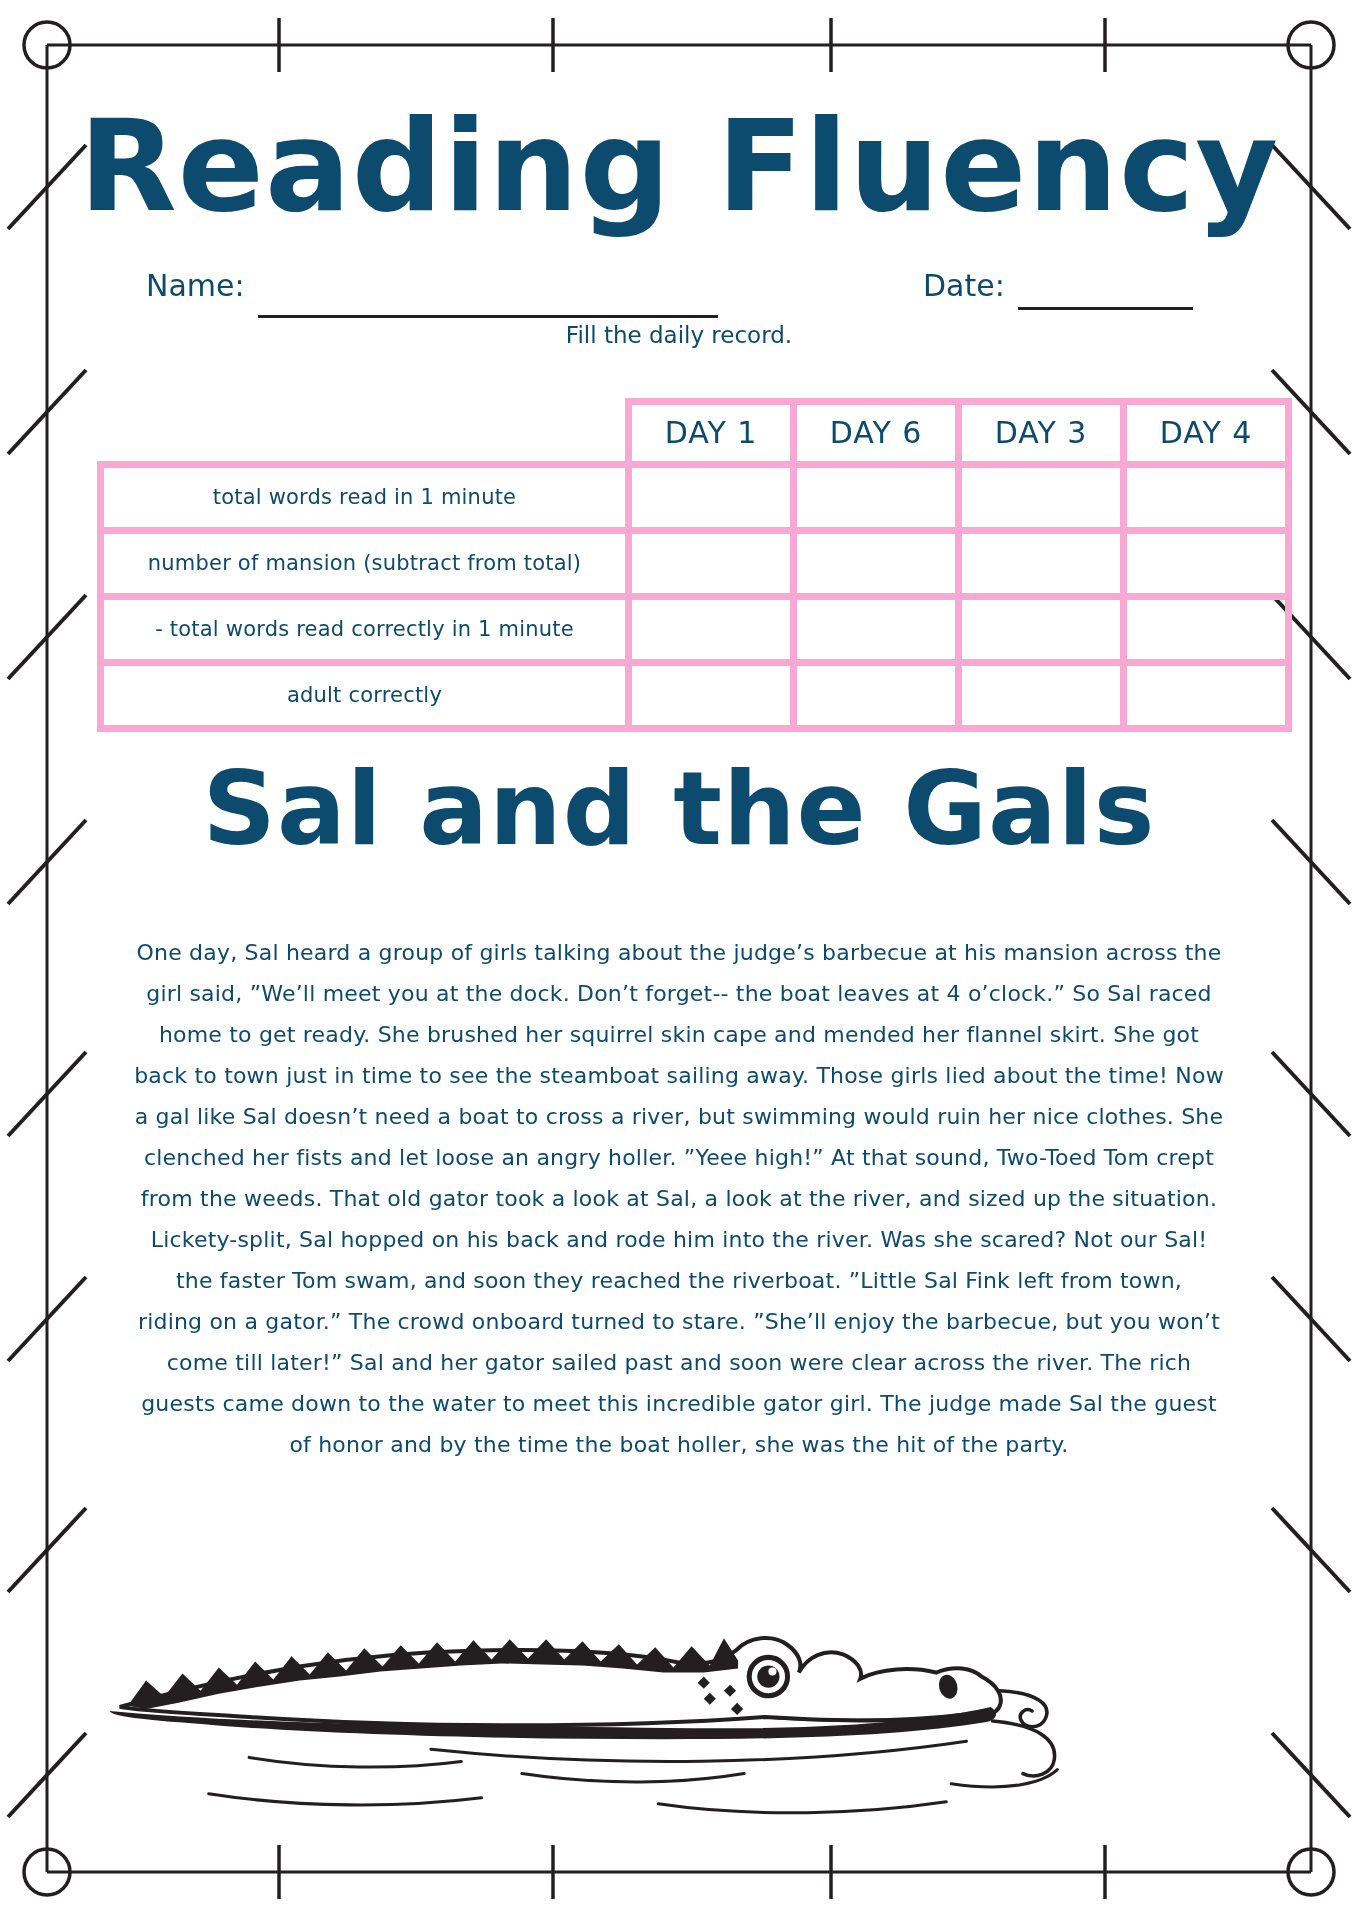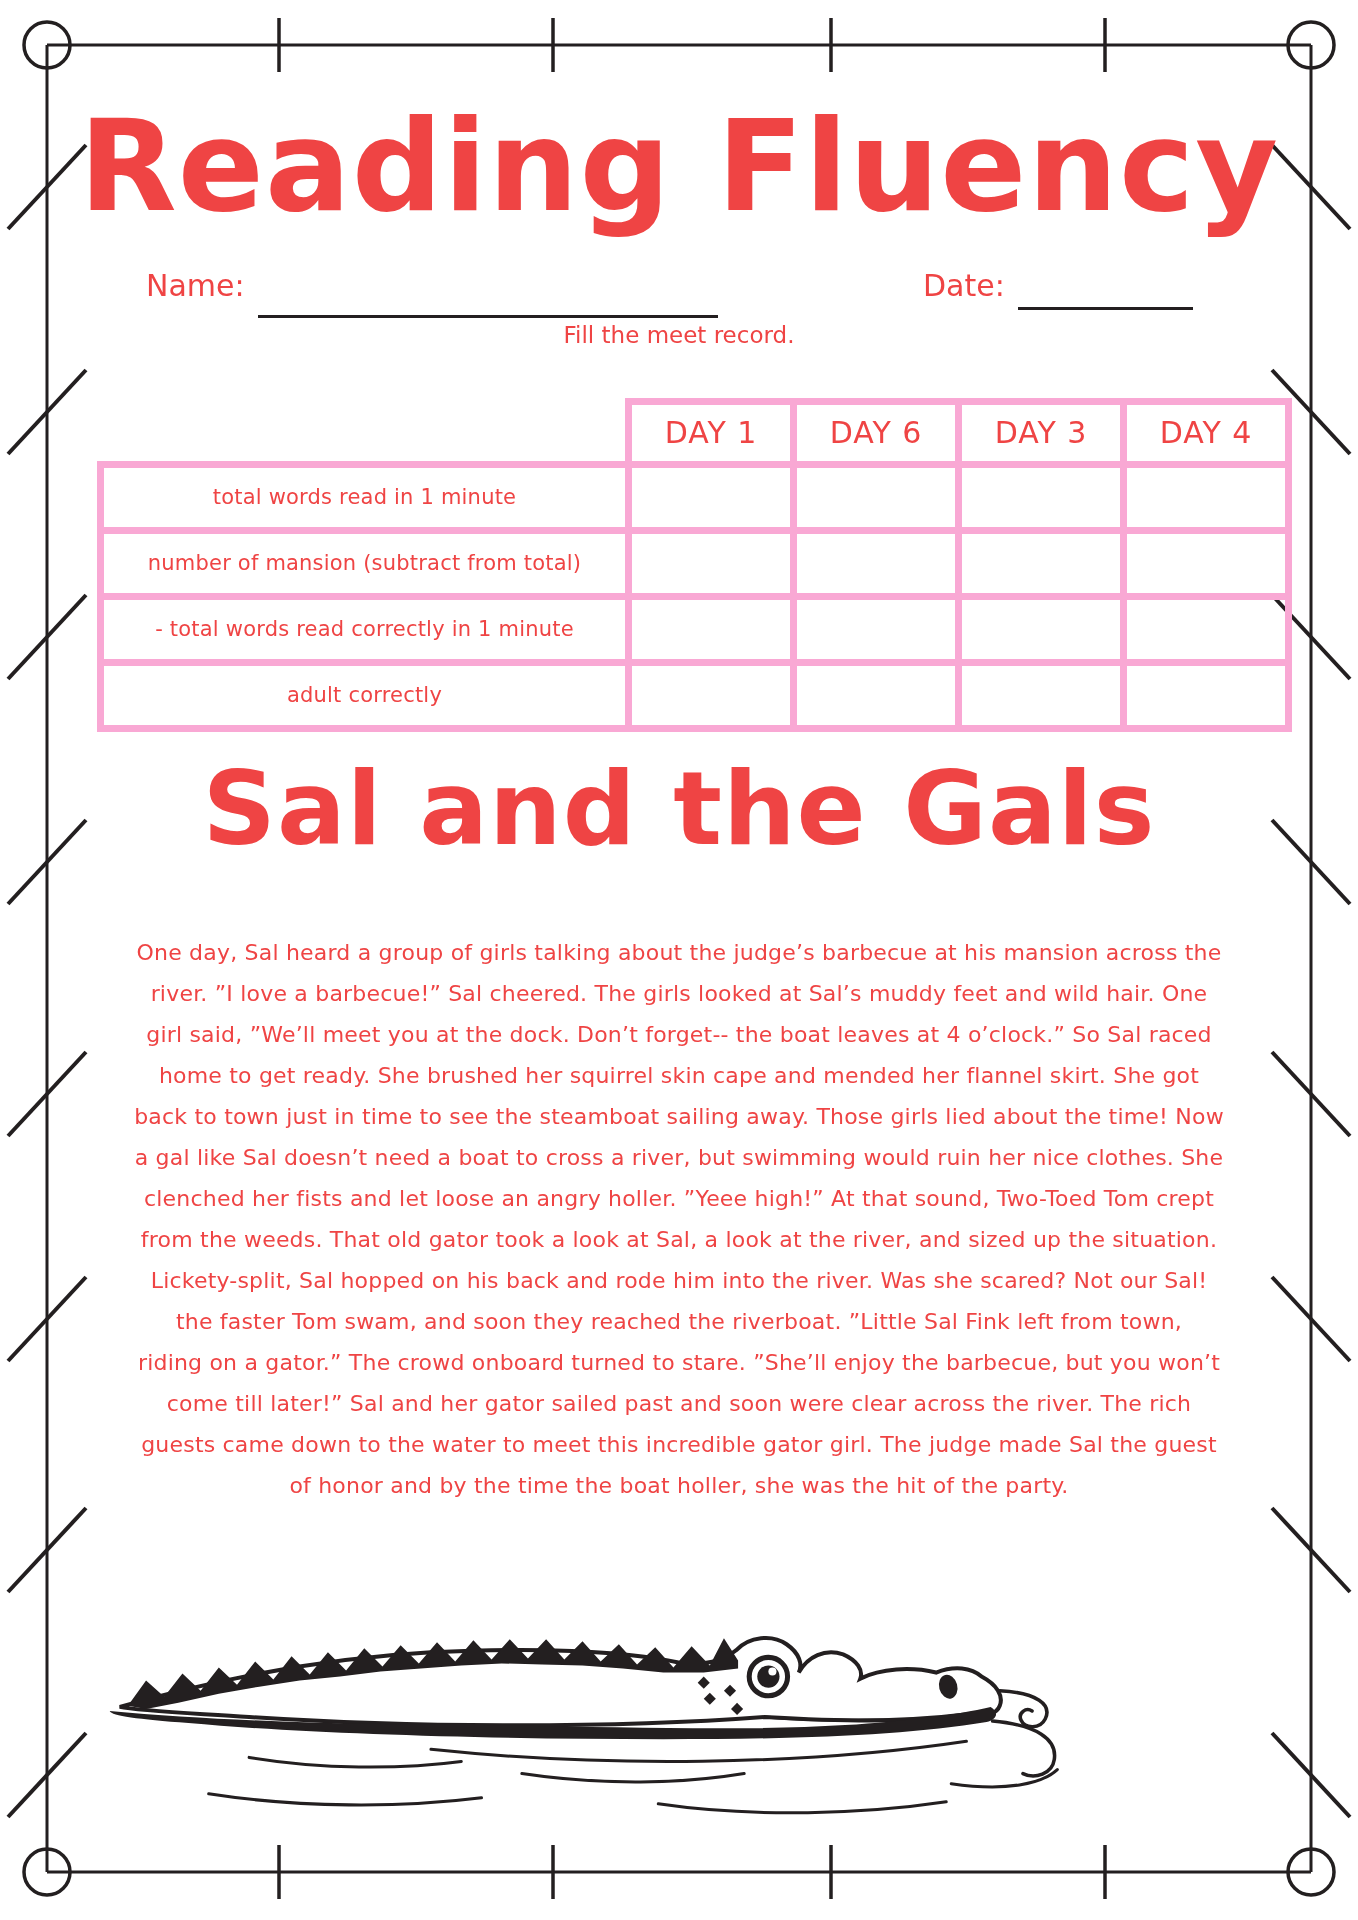--- a/index.html
+++ b/index.html
@@ -1,18 +1,18 @@
 <!DOCTYPE html>
 <html><head>
 <meta charset="utf-8">
 <style>
   html,body{margin:0;padding:0;background:#e8e8e8;}
   .page{
     position:relative;width:1358px;height:1920px;background:#ffffff;
-    font-family:"DejaVu Sans",sans-serif;color:#ef4444;overflow:hidden;
+    font-family:"DejaVu Sans",sans-serif;color:#0c4a6e;overflow:hidden;
     margin:0 auto;
   }
   .abs{position:absolute;}
   svg{display:block;}
 
   .main-title{
     top:84px;left:0;width:100%;text-align:center;
     font-size:127px;font-weight:bold;letter-spacing:1px;line-height:1.3;
     white-space:nowrap;
   }
@@ -96,21 +96,21 @@
   </svg>
 
   <div class="abs main-title">Reading Fluency</div>
 
   <div class="abs field-label name-label">Name:</div>
   <div class="abs blank-line name-line"></div>
 
   <div class="abs field-label date-label">Date:</div>
   <div class="abs blank-line date-line"></div>
 
-  <div class="abs instruction">Fill the meet record.</div>
+  <div class="abs instruction">Fill the daily record.</div>
 
   <table class="record">
     <colgroup>
       <col style="width:528px">
         <col style="width:165px">
         <col style="width:165px">
       <col style="width:165px">
         <col style="width:165px">
     </colgroup>
     <tbody>
@@ -149,21 +149,20 @@
       <td></td>
       <td></td>
     </tr>
   </tbody>
     </table>
 
   <div class="abs story-title">Sal and the Gals</div>
 
   <div class="abs passage">
     <div class="pline">One day, Sal heard a group of girls talking about the judge’s barbecue at his mansion across the</div>
-    <div class="pline">river. ”I love a barbecue!” Sal cheered. The girls looked at Sal’s muddy feet and wild hair. One</div>
     <div class="pline">girl said, ”We’ll meet you at the dock. Don’t forget-- the boat leaves at 4 o’clock.” So Sal raced</div>
     <div class="pline">home to get ready. She brushed her squirrel skin cape and mended her flannel skirt. She got</div>
     <div class="pline">back to town just in time to see the steamboat sailing away. Those girls lied about the time! Now</div>
     <div class="pline">a gal like Sal doesn’t need a boat to cross a river, but swimming would ruin her nice clothes. She</div>
     <div class="pline">clenched her fists and let loose an angry holler. ”Yeee high!” At that sound, Two-Toed Tom crept</div>
     <div class="pline">from the weeds. That old gator took a look at Sal, a look at the river, and sized up the situation.</div>
     <div class="pline">Lickety-split, Sal hopped on his back and rode him into the river. Was she scared? Not our Sal!</div>
     <div class="pline">the faster Tom swam, and soon they reached the riverboat. ”Little Sal Fink left from town,</div>
     <div class="pline">riding on a gator.” The crowd onboard turned to stare. ”She’ll enjoy the barbecue, but you won’t</div>
     <div class="pline">come till later!” Sal and her gator sailed past and soon were clear across the river. The rich</div>

